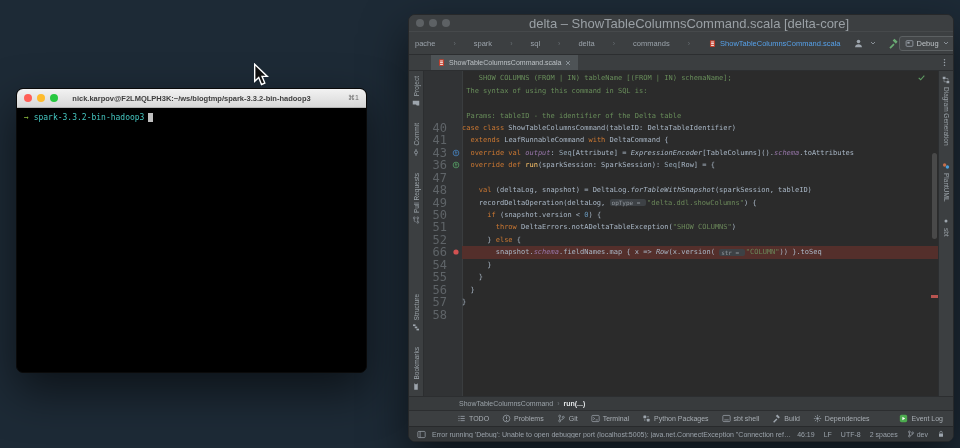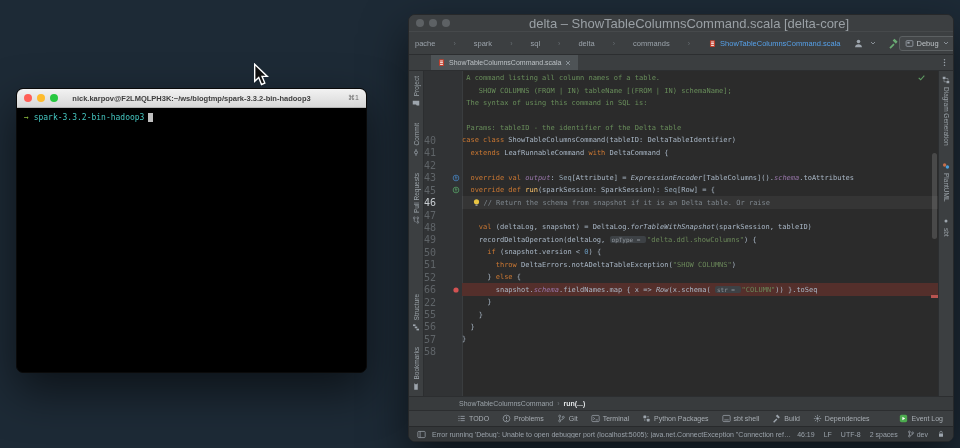--- a/index.html
+++ b/index.html
@@ -50,21 +50,21 @@
   .stripe.left{border-right:1px solid #2c2e30;}
   .stripe.right{border-left:1px solid #2c2e30;}
   .stripe-group{display:flex;flex-direction:column;align-items:center;gap:16px;}
   .vlabel{writing-mode:vertical-rl;font-size:6.5px;color:#9ba3a9;display:inline-flex;align-items:center;gap:3px;white-space:nowrap;}
   .stripe.left .vlabel{transform:rotate(180deg);}
 
   .editor{flex:1;position:relative;background:#2b2b2b;overflow:hidden;}
   .gutter-bg{position:absolute;left:0;top:0;bottom:0;width:38px;background:#313335;border-right:1px solid #3a3d3f;}
   .lines{position:absolute;left:0;right:0;top:1px;font-family:"DejaVu Sans Mono",monospace;font-size:7px;}
   .line{display:flex;height:12.45px;align-items:center;white-space:pre;position:relative;}
-  .ln{width:23px;padding-right:3px;color:#5f6468;font-size:10px;flex:none;}
+  .ln{width:23px;text-align:right;padding-right:3px;color:#5f6468;font-size:12px;flex:none;}
   .ln.cur{color:#c8cdd1;}
   .lmark{width:12px;flex:none;display:flex;align-items:center;justify-content:center;}
   .lcode{flex:1;height:100%;display:flex;align-items:center;white-space:pre;}
   .hl-cur .lcode{background:rgba(255,255,255,.05);}
   .hl-bp .lcode{background:#542f2b;}
   .pl{color:#a9b7c6}.kw{color:#cc7832}.dc{color:#688d5a}.cm{color:#7d858c}.st{color:#6a8759}
   .nm{color:#6897bb}.pu{color:#9876aa;font-style:italic}.it{font-style:italic;color:#a9b7c6}
   .fn{color:#ffc66b}.dim{color:#93a6b5}
   .hint{background:#3d4145;color:#8f959b;border-radius:2px;padding:0 2px;font-size:6px;margin-right:1px;}
   .bulb{margin:0 2px;}
@@ -303,50 +303,44 @@
               </svg>
             </span>
             <span>Bookmarks</span>
           </span>
         </div>
     </div>
 
     <div class="editor">
       <div class="gutter-bg"></div>
       <div class="lines" id="lines">
-          <div class="line"><span class="ln"></span><span class="lmark"></span><span class="lcode"><span class="dc"> A command listing all column names of a table.</span></span></div>
           <div class="line"><span class="ln"></span><span class="lmark"></span><span class="lcode"><span class="dc">    SHOW COLUMNS (FROM | IN) tableName [(FROM | IN) schemaName];</span></span></div>
           <div class="line"><span class="ln"></span><span class="lmark"></span><span class="lcode"><span class="dc"> The syntax of using this command in SQL is:</span></span></div>
           <div class="line"><span class="ln"></span><span class="lmark"></span><span class="lcode"></span></div>
           <div class="line"><span class="ln"></span><span class="lmark"></span><span class="lcode"><span class="dc"> Params: tableID - the identifier of the Delta table</span></span></div>
           <div class="line"><span class="ln">40</span><span class="lmark"></span><span class="lcode"><span class="kw">case class </span><span class="pl">ShowTableColumnsCommand(tableID: DeltaTableIdentifier)</span></span></div>
           <div class="line"><span class="ln">41</span><span class="lmark"></span><span class="lcode"><span class="pl">  </span><span class="kw">extends</span><span class="pl"> LeafRunnableCommand </span><span class="kw">with</span><span class="pl"> DeltaCommand {</span></span></div>
-          <div class="line"><span class="ln">42</span><span class="lmark"></span><span class="lcode"></span></div>
           <div class="line"><span class="ln">43</span><span class="lmark"><span class="ic i8"><svg viewBox="0 0 16 16">
                   <circle cx="8" cy="8" r="5.7" fill="none" stroke="#4888c8" stroke-width="1.5"></circle>
                   <path d="M8 11.2V5.2M8 5.2 5.8 7.4M8 5.2l2.2 2.2" stroke="#4888c8" stroke-width="1.5" fill="none"></path>
                 </svg></span></span><span class="lcode"><span class="pl">  </span><span class="kw">override val </span><span class="pu">output</span><span class="pl">: </span><span class="dim">Seq</span><span class="pl">[Attribute] = </span><span class="it">ExpressionEncoder</span><span class="pl">[TableColumns]().</span><span class="pu">schema</span><span class="pl">.toAttributes</span></span></div>
-          <div class="line"><span class="ln">45</span><span class="lmark"><span class="ic i8"><svg viewBox="0 0 16 16">
+          <div class="line"><span class="ln">36</span><span class="lmark"><span class="ic i8"><svg viewBox="0 0 16 16">
                   <circle cx="8" cy="8" r="5.7" fill="none" stroke="#59a869" stroke-width="1.5"></circle>
                   <path d="M8 11.2V5.2M8 5.2 5.8 7.4M8 5.2l2.2 2.2" stroke="#59a869" stroke-width="1.5" fill="none"></path>
                 </svg></span></span><span class="lcode"><span class="pl">  </span><span class="kw">override def </span><span class="fn">run</span><span class="pl">(sparkSession: SparkSession): </span><span class="dim">Seq</span><span class="pl">[Row] = {</span></span></div>
-          <div class="line hl-cur"><span class="ln cur">46</span><span class="lmark"></span><span class="lcode"><span class="pl">  </span><span class="ic i9 bulb"><svg viewBox="0 0 16 16">
-                  <circle cx="8" cy="6.8" r="4.6" fill="#e8c442"></circle>
-                  <rect x="6" y="11.6" width="4" height="2.6" rx="0.8" fill="#8a8f93"></rect>
-                </svg></span><span class="cm">// Return the schema from snapshot if it is an Delta table. Or raise</span></span></div>
           <div class="line"><span class="ln">47</span><span class="lmark"></span><span class="lcode"><span class="pl">    </span></span></div>
           <div class="line"><span class="ln">48</span><span class="lmark"></span><span class="lcode"><span class="pl">    </span><span class="kw">val </span><span class="pl">(deltaLog, snapshot) = DeltaLog.</span><span class="it">forTableWithSnapshot</span><span class="pl">(sparkSession, tableID)</span></span></div>
           <div class="line"><span class="ln">49</span><span class="lmark"></span><span class="lcode"><span class="pl">    recordDeltaOperation(deltaLog, </span><span class="hint">opType = </span><span class="st">"delta.ddl.showColumns"</span><span class="pl">) {</span></span></div>
           <div class="line"><span class="ln">50</span><span class="lmark"></span><span class="lcode"><span class="pl">      </span><span class="kw">if </span><span class="pl">(snapshot.version &lt; </span><span class="nm">0</span><span class="pl">) {</span></span></div>
           <div class="line"><span class="ln">51</span><span class="lmark"></span><span class="lcode"><span class="pl">        </span><span class="kw">throw </span><span class="pl">DeltaErrors.notADeltaTableException(</span><span class="st">"SHOW COLUMNS"</span><span class="pl">)</span></span></div>
           <div class="line"><span class="ln">52</span><span class="lmark"></span><span class="lcode"><span class="pl">      } </span><span class="kw">else</span><span class="pl"> {</span></span></div>
           <div class="line hl-bp"><span class="ln">66</span><span class="lmark"><span class="ic i8"><svg viewBox="0 0 16 16">
                   <circle cx="8" cy="8" r="5.2" fill="#d25252"></circle>
-                </svg></span></span><span class="lcode"><span class="pl">        snapshot.</span><span class="pu">schema</span><span class="pl">.fieldNames.map { x =&gt; </span><span class="it">Row</span><span class="pl">(x.schema( </span><span class="hint">str = </span><span class="st">"COLUMN"</span><span class="pl">)) }.toSeq</span></span></div>
-          <div class="line"><span class="ln">22</span><span class="lmark"></span><span class="lcode"><span class="pl">      }</span></span></div>
+                </svg></span></span><span class="lcode"><span class="pl">        snapshot.</span><span class="pu">schema</span><span class="pl">.fieldNames.map { x =&gt; </span><span class="it">Row</span><span class="pl">(x.version( </span><span class="hint">str = </span><span class="st">"COLUMN"</span><span class="pl">)) }.toSeq</span></span></div>
+          <div class="line"><span class="ln">54</span><span class="lmark"></span><span class="lcode"><span class="pl">      }</span></span></div>
           <div class="line"><span class="ln">55</span><span class="lmark"></span><span class="lcode"><span class="pl">    }</span></span></div>
           <div class="line"><span class="ln">56</span><span class="lmark"></span><span class="lcode"><span class="pl">  }</span></span></div>
           <div class="line"><span class="ln">57</span><span class="lmark"></span><span class="lcode"><span class="pl">}</span></span></div>
           <div class="line"><span class="ln">58</span><span class="lmark"></span><span class="lcode"></span></div>
         </div>
       <span class="ic i9 insp">
           <svg viewBox="0 0 16 16">
             <path d="M3 8.5 6.5 12 13 4.5" stroke="#5f9b62" stroke-width="2" fill="none"></path>
           </svg>
         </span>

